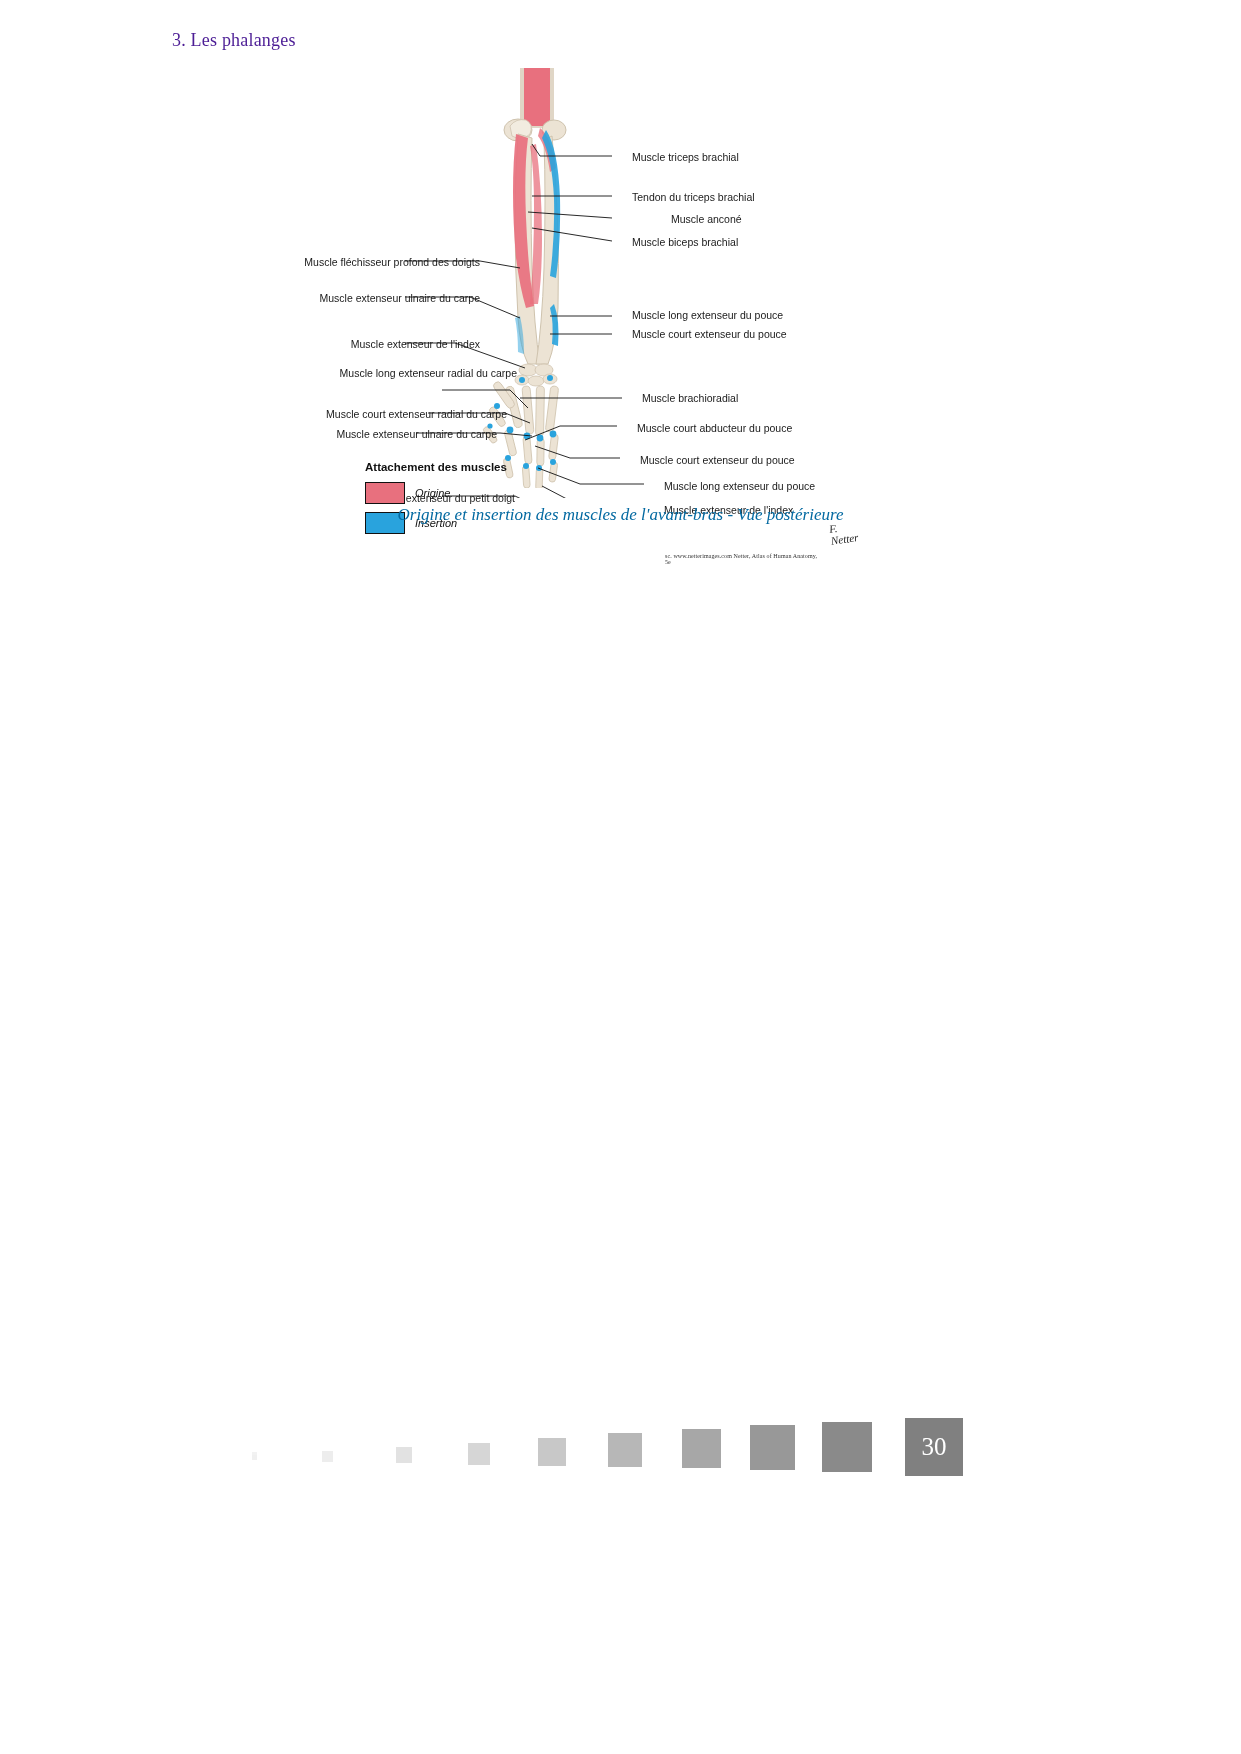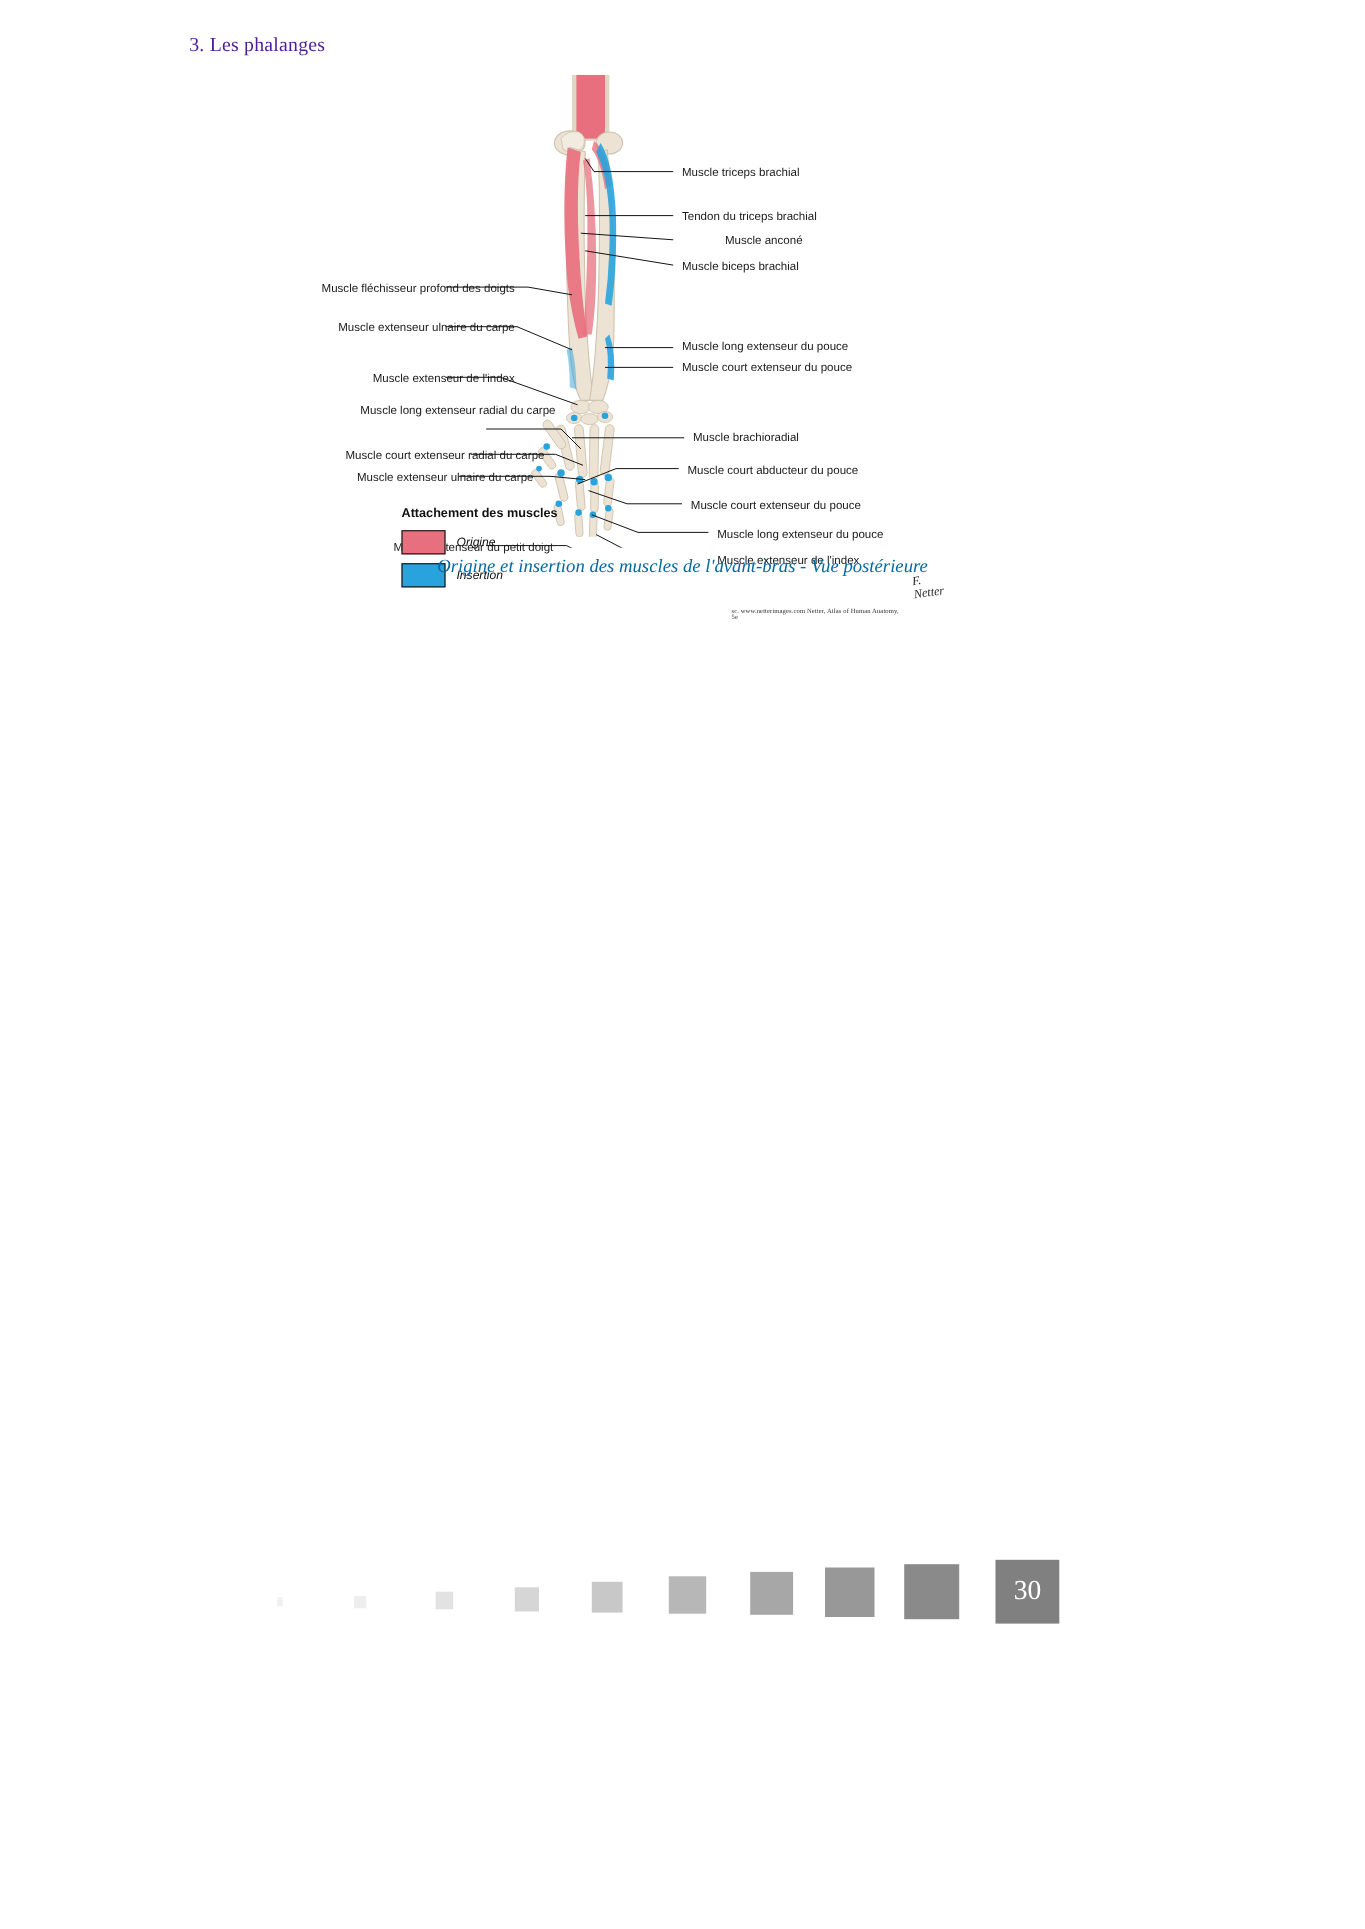--- a/index.html
+++ b/index.html
@@ -50,20 +50,21 @@
     height: 420px;
   }
 
   
   .label {
     position: absolute;
     font-size: 10.5px;
     color: #1a1a1a;
     white-space: nowrap;
     line-height: 1.1;
+    margin-left: 12px;
   }
   .label.right { text-align: left; }
   .label.left  { text-align: center; transform: translateX(-100%); }
 
   
   .legend {
     position: absolute;
     left: 185px;
     top: 393px;
     width: 180px;

